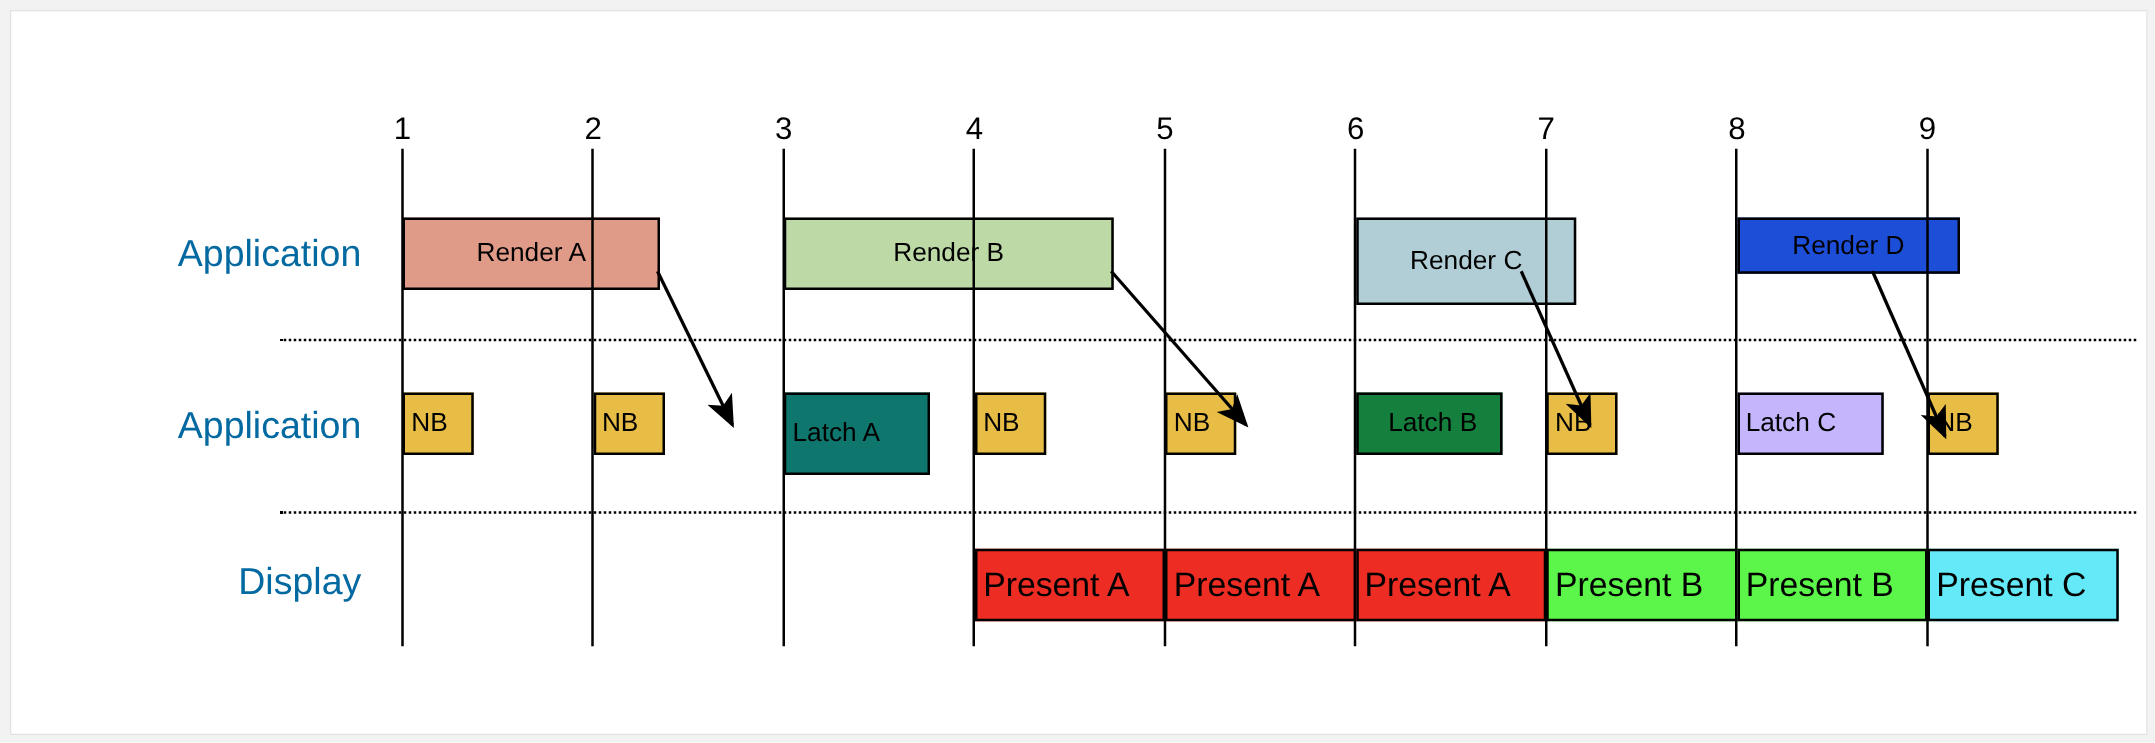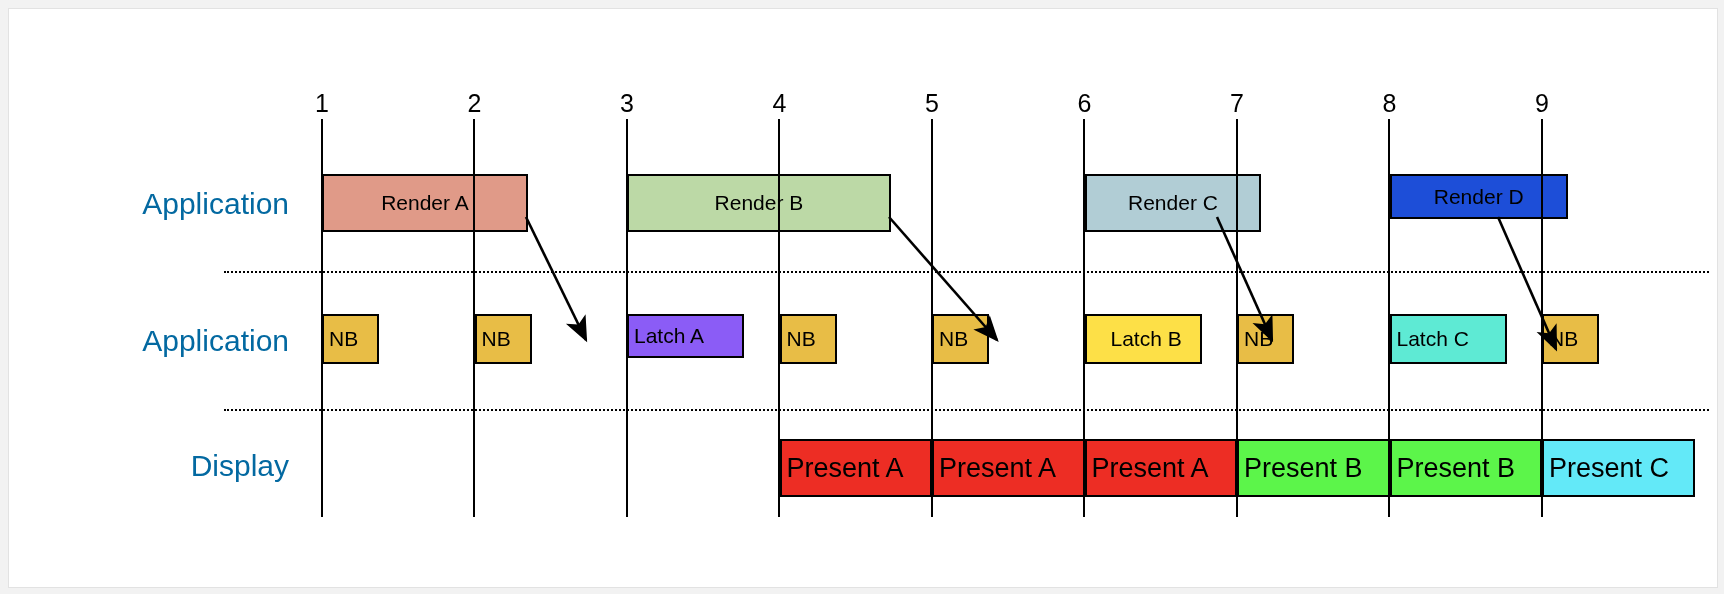--- a/index.html
+++ b/index.html
@@ -63,30 +63,30 @@
 
 <div id="canvas">
   <div id="stage">
       <div class="blk blk-disp" style="left: 1533px; top: 430px; width: 152.5px; height: 58px; background: rgb(99, 233, 248);">Present C</div>
       <div class="blk blk-disp" style="left: 1380.5px; top: 430px; width: 152.5px; height: 58px; background: rgb(92, 245, 74);">Present B</div>
       <div class="blk blk-disp" style="left: 1228px; top: 430px; width: 152.5px; height: 58px; background: rgb(92, 245, 74);">Present B</div>
       <div class="blk blk-disp" style="left: 1075.5px; top: 430px; width: 152.5px; height: 58px; background: rgb(237, 45, 36);">Present A</div>
       <div class="blk blk-disp" style="left: 923px; top: 430px; width: 152.5px; height: 58px; background: rgb(237, 45, 36);">Present A</div>
       <div class="blk blk-disp" style="left: 770.5px; top: 430px; width: 152.5px; height: 58px; background: rgb(237, 45, 36);">Present A</div>
       <div class="blk blk-comp" style="left: 1533px; top: 305px; width: 57px; height: 50px; background: rgb(232, 189, 70);">NB</div>
-      <div class="blk blk-comp" style="left: 1380.5px; top: 305px; width: 117px; height: 50px; background: #5eead4;">Latch C</div>
+      <div class="blk blk-comp" style="left: 1380.5px; top: 305px; width: 117px; height: 50px; background: #c4b5fd;">Latch C</div>
       <div class="blk blk-comp" style="left: 1228px; top: 305px; width: 57px; height: 50px; background: rgb(232, 189, 70);">NB</div>
-      <div class="blk blk-comp" style="left: 1075.5px; top: 305px; width: 117px; height: 50px; background: #fde047; padding-left: 24px;">Latch B</div>
+      <div class="blk blk-comp" style="left: 1075.5px; top: 305px; width: 117px; height: 50px; background: #15803d; padding-left: 24px;">Latch B</div>
       <div class="blk blk-comp" style="left: 923px; top: 305px; width: 57px; height: 50px; background: rgb(232, 189, 70);">NB</div>
       <div class="blk blk-comp" style="left: 770.5px; top: 305px; width: 57px; height: 50px; background: rgb(232, 189, 70);">NB</div>
-      <div class="blk blk-comp" style="left: 618px; top: 305px; width: 117px; height: 44px; background: #8b5cf6;">Latch A</div>
+      <div class="blk blk-comp" style="left: 618px; top: 305px; width: 117px; height: 66px; background: #0f766e;">Latch A</div>
       <div class="blk blk-comp" style="left: 465.5px; top: 305px; width: 57px; height: 50px; background: rgb(232, 189, 70);">NB</div>
       <div class="blk blk-comp" style="left: 313px; top: 305px; width: 57px; height: 50px; background: rgb(232, 189, 70);">NB</div>
       <div class="blk blk-app" style="left: 1380.5px; top: 165px; width: 178.425px; height: 45px; background: #1d4ed8;">Render D</div>
-      <div class="blk blk-app" style="left: 1075.5px; top: 165px; width: 176.9px; height: 58px; background: rgb(177, 205, 213);">Render C</div>
+      <div class="blk blk-app" style="left: 1075.5px; top: 165px; width: 176.9px; height: 70px; background: rgb(177, 205, 213);">Render C</div>
       <div class="blk blk-app" style="left: 618px; top: 165px; width: 263.825px; height: 58px; background: rgb(188, 217, 166);">Render B</div>
       <div class="blk blk-app" style="left: 313px; top: 165px; width: 205.875px; height: 58px; background: rgb(224, 154, 136);">Render A</div>
       <div class="row-label" style="left: 55px; top: 440px; width: 225px;">Display</div>
       <div class="row-label" style="left: 55px; top: 315px; width: 225px;">Application</div>
       <div class="row-label" style="left: 55px; top: 178px; width: 225px;">Application</div>
       <div class="tick-label" style="left: 1513px; top: 80px;">9</div>
       <div class="tick-line" style="left: 1531.8px; top: 110px; height: 398px;"></div>
       <div class="tick-label" style="left: 1360.5px; top: 80px;">8</div>
       <div class="tick-line" style="left: 1379.3px; top: 110px; height: 398px;"></div>
       <div class="tick-label" style="left: 1208px; top: 80px;">7</div>

